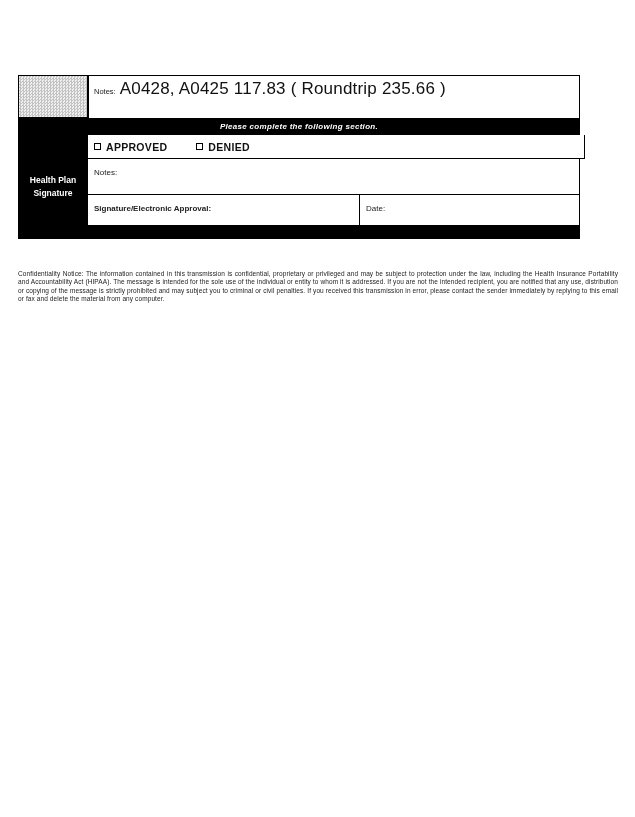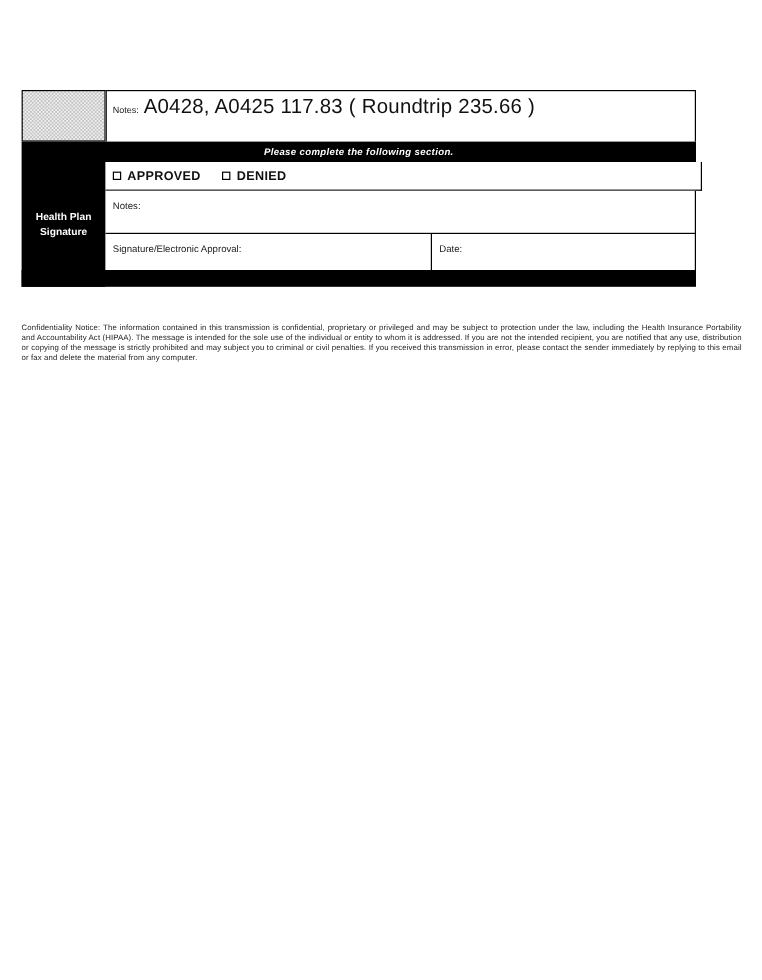--- a/index.html
+++ b/index.html
@@ -95,21 +95,21 @@
     border-right: 1px solid #000;
     border-bottom: 1px solid #000;
     display: flex;
     align-items: center;
     padding-left: 6px;
   }
   .chk-group {
     display: flex;
     align-items: center;
   }
-  .chk-group + .chk-group { margin-left: 18px; justify-content: flex-end; }
+  .chk-group + .chk-group { margin-left: 29px; justify-content: flex-end; }
   .checkbox {
     display: inline-block;
     width: 7px; height: 7px;
     border: 1px solid #000;
     background: #fff;
     margin-right: 5px;
   }
   .chk-label {
     font-size: 10.5px;
     font-weight: bold;
@@ -129,20 +129,21 @@
     position: absolute;
     left: 70px; top: 120px;
     width: 492px; height: 30px;
     background: #fff;
     display: flex;
   }
   .sig-cell {
     width: 272px; height: 30px;
     border-right: 1px solid #000;
     padding: 2px 0 0 6px;
+    font-weight: bold;
   }
   .date-cell {
     flex: 1; height: 30px;
     border-right: 1px solid #000;
     padding: 2px 17px 0 6px;
   }
   .lbl-field {
     font-size: 8px;
     color: #222;
   }

